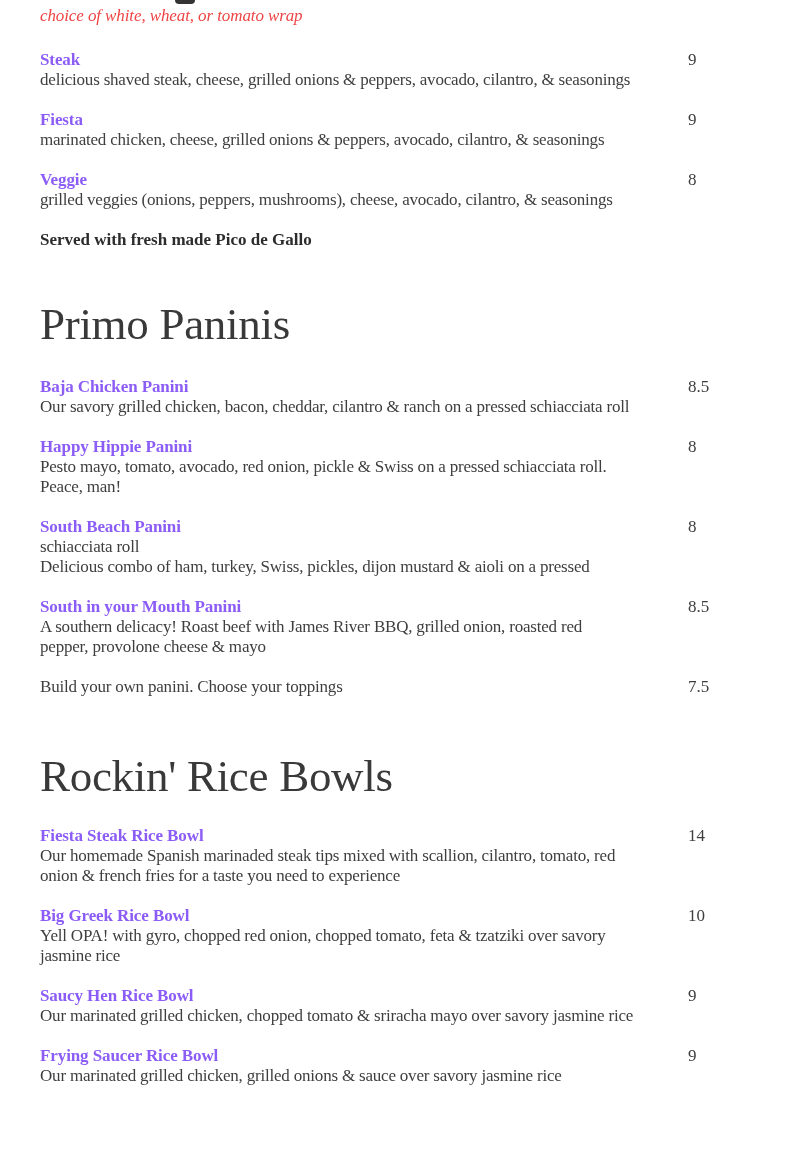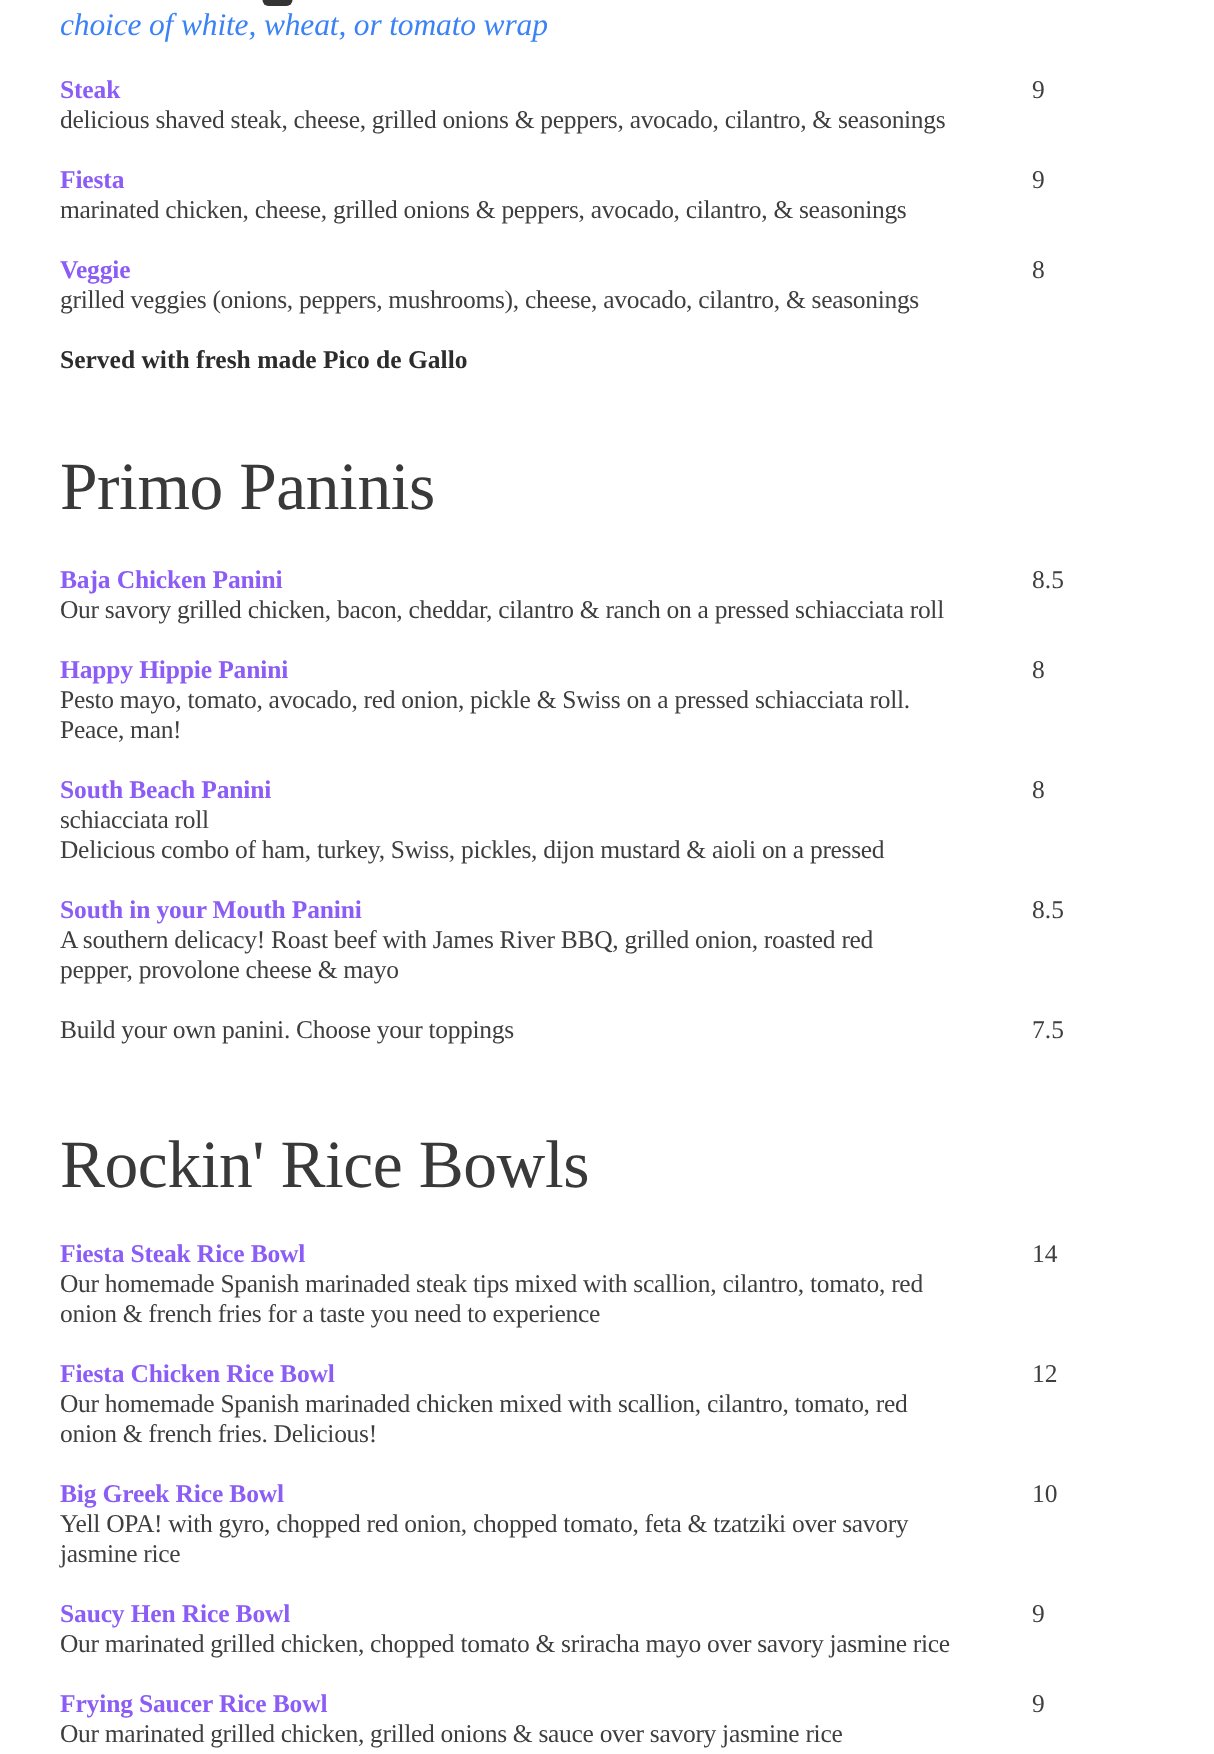--- a/index.html
+++ b/index.html
@@ -30,24 +30,24 @@
     left: 175px;
     top: 0;
     width: 20px;
     height: 4px;
     background: #343434;
     border-radius: 0 0 6px 6px;
   }
   .subtitle {
     margin: 6px 0 24px 0;
     font-style: italic;
-    font-size: 21px;
+    font-size: 17px;
     line-height: 20px;
     letter-spacing: -0.1px;
-    color: #3b82f6;
+    color: #ef4444;
   }
   .item {
     position: relative;
     margin-bottom: 20px;
   }
   .item-name {
     display: block;
     font-size: 17px;
     font-weight: bold;
     line-height: 20px;
@@ -162,26 +162,20 @@
     <div>
       <h1 class="section-heading rice">Rockin' Rice Bowls</h1>
 
       <div class="item">
         <span class="item-name">Fiesta Steak Rice Bowl</span>
         <span class="item-price">14</span>
         <div class="desc">Our homemade Spanish marinaded steak tips mixed with scallion, cilantro, tomato, red</div>
         <div class="desc">onion &amp; french fries for a taste you need to experience</div>
       </div>
 
-      <div class="item">
-        <span class="item-name">Fiesta Chicken Rice Bowl</span>
-        <span class="item-price">12</span>
-        <div class="desc">Our homemade Spanish marinaded chicken mixed with scallion, cilantro, tomato, red</div>
-        <div class="desc">onion &amp; french fries. Delicious!</div>
-      </div>
 
       <div class="item">
         <span class="item-name">Big Greek Rice Bowl</span>
         <span class="item-price">10</span>
         <div class="desc">Yell OPA! with gyro, chopped red onion, chopped tomato, feta &amp; tzatziki over savory</div>
         <div class="desc">jasmine rice</div>
       </div>
 
       <div class="item">
         <span class="item-name">Saucy Hen Rice Bowl</span>

